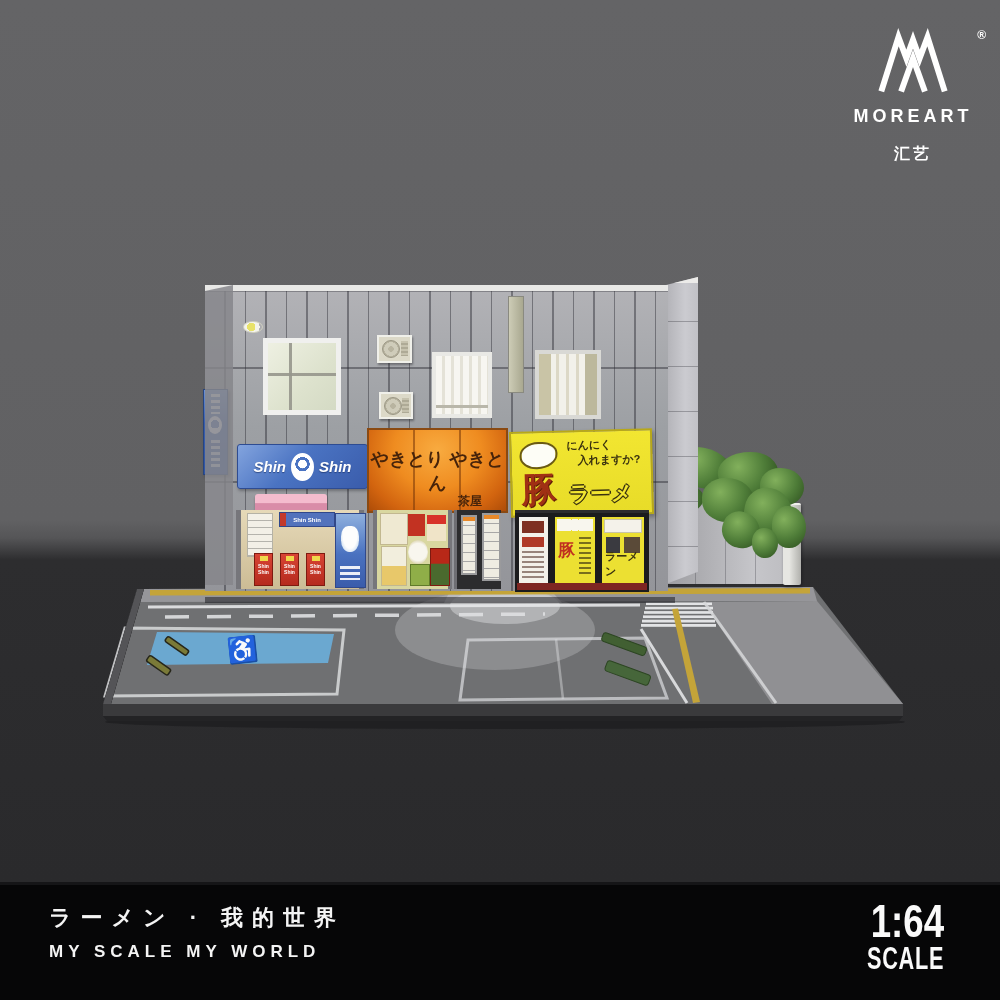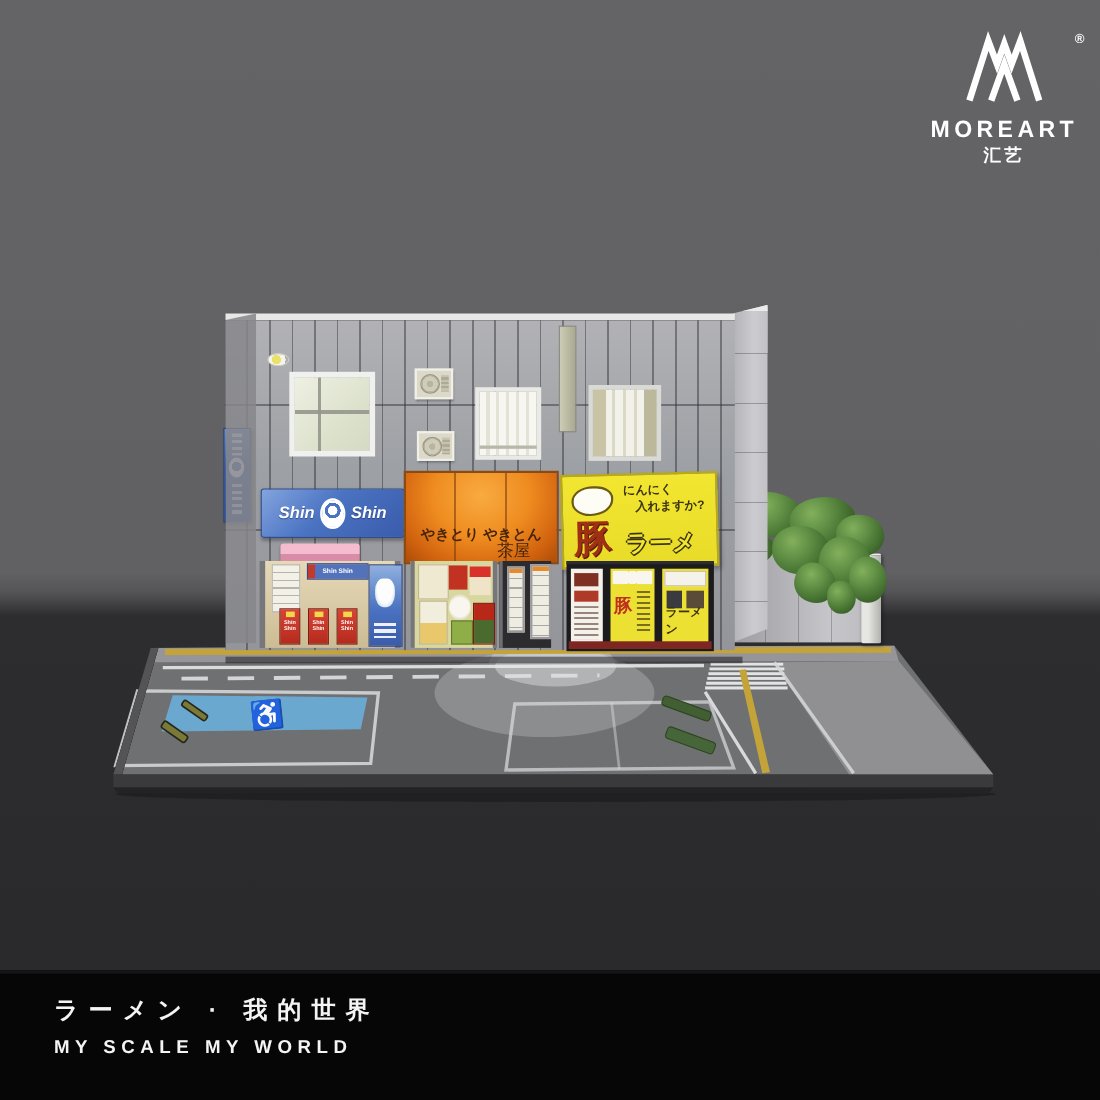--- a/index.html
+++ b/index.html
@@ -6,22 +6,22 @@
   body{width:1000px;height:1000px;position:relative;overflow:hidden;background:#060607;
        font-family:"Liberation Sans", sans-serif;}
   
   .stage{position:absolute;left:0;top:0;width:1000px;height:882px;
          background:linear-gradient(180deg,#646466 0%,#616163 59%,#55555            7 61%,#2d2d2f 63.5%,#2a2a2c 100%);
          background:linear-gradient(180deg,#646466 0%,#616163 59%,#555557 61%,#2d2d2f 63.5%,#2a2a2c 100%);}
   
   .logo{position:absolute;left:830:;top:22px;left:830px;width:166px;text-align:center;color:#fff;}
   .logo .reg{position:absolute;right:10px;top:6px;font-size:12px;font-weight:bold;}
   .logo svg{display:block;margin:0 auto;}
-  .logo .name{font-size:21px;font-weight:bold;letter-spacing:4px;margin-top:6px;transform:scaleY(1.02);}
-  .logo .name-cn{font-size:16px;font-weight:bold;letter-spacing:3px;margin-top:1px;}
+  .logo .name{font-size:18px;font-weight:bold;letter-spacing:4px;margin-top:6px;transform:scaleY(1.02);}
+  .logo .name-cn{font-size:16px;font-weight:bold;letter-spacing:3px;margin-top:17px;}
   
   .code-row{position:absolute;left:46px;top:824px;display:flex;align-items:center;gap:13px;}
   .code-marker{width:0;height:0;border-left:15px solid #e52018;border-top:14px solid transparent;border-bottom:14px solid transparent;}
   .code-text{color:#fcfcfc;font-size:48px;font-weight:bold;transform:scaleX(.88);transform-origin:left center;letter-spacing:1px;}
   
   .footer{position:absolute;left:0;top:882px;width:1000px;height:118px;background:#060607;border-top:3px solid #151517;}
   .slogans{position:absolute;left:49px;top:18px;color:#f4f4f4;}
   .slogan-cn{font-size:22px;font-weight:bold;letter-spacing:9px;white-space:nowrap;}
   .slogan-en{font-size:17px;font-weight:bold;letter-spacing:5px;margin-top:9px;white-space:nowrap;}
   .scale{position:absolute;right:56px;top:8px;text-align:right;color:#fafafa;}
@@ -84,22 +84,22 @@
   .shin-sign{position:absolute;left:32px;top:153px;width:129px;height:43px;border-radius:3px;border:1px solid #2e4c92;
         background:linear-gradient(135deg,#83a4de 0%,#4a73c2 45%,#3a5cab 100%);
         display:flex;align-items:center;justify-content:center;gap:5px;color:#fff;box-shadow:1px 2px 3px rgba(30,30,35,.35);}
   .shin-word{font-size:15px;font-weight:bold;font-style:italic;text-shadow:0 1px 1px rgba(20,40,90,.6);}
   .shin-logo{width:23px;height:28px;border-radius:50%;border:2px solid #fff;box-sizing:border-box;
         background:radial-gradient(circle at 50% 38%, #fff 0 24%, #4a73c2 25% 40%, #fff 41%);}
   .orange-sign{position:absolute;left:162px;top:137px;width:141px;height:85px;border:2px solid #8a4a12;box-sizing:border-box;
         background:
           linear-gradient(90deg, rgba(0,0,0,0) 0 44px, rgba(120,55,8,.55) 44px 46px, rgba(0,0,0,0) 46px 90px, rgba(120,55,8,.55) 90px 92px, rgba(0,0,0,0) 92px),
           radial-gradient(ellipse at 50% 25%, #f8ab40 0%, #ef8c20 45%, #d2640f 78%, #ad4c08 100%);}
-  .orange-line1{position:absolute;left:0;bottom:16px;width:100%;text-align:center;font-size:13px;font-weight:bold;color:#46230a;}
-  .orange-line2{position:absolute;right:24px;bottom:1px;font-size:15px;font-weight:normal;color:#46230a;}
+  .orange-line1{position:absolute;left:0;bottom:16px;width:100%;text-align:center;font-size:18px;font-weight:bold;color:#46230a;}
+  .orange-line2{position:absolute;right:24px;bottom:1px;font-size:12px;font-weight:bold;color:#46230a;}
   .yellow-sign{position:absolute;left:305px;top:139px;width:143px;height:86px;border:2px solid #b8a818;box-sizing:border-box;
         transform:rotate(-1.5deg);background:linear-gradient(180deg,#f2e631,#e8dc28);box-shadow:2px 3px 4px rgba(30,30,35,.35);}
   .garlic{position:absolute;left:8px;top:9px;width:34px;height:23px;border:2px solid #6a5a14;border-radius:55% 45% 60% 50%;
         background:radial-gradient(ellipse at 50% 60%, #fdfdf6 0 70%, #e8e4c8 100%);}
   .yellow-q1{position:absolute;left:55px;top:6px;font-size:11px;font-weight:bold;color:#3a3210;}
   .yellow-q2{position:absolute;left:66px;top:21px;font-size:11px;font-weight:bold;color:#3a3210;}
   .yellow-buta{position:absolute;left:9px;top:34px;font-size:35px;font-weight:900;color:#a03014;text-shadow:1px 1px 0 #5f1c08;}
   .yellow-ramen{position:absolute;left:56px;top:48px;font-size:21px;font-weight:900;color:#f2e631;
         text-shadow:-1.5px 0 #3a3210,1.5px 0 #3a3210,0 -1.5px #3a3210,0 1.5px #3a3210;}
   .awning{position:absolute;left:50px;top:203px;width:72px;height:17px;border-radius:3px 3px 0 0;
@@ -346,13 +346,17 @@
     </div>
   </div>
 
 </div>
 
 <div class="footer">
   <div class="slogans">
     <div class="slogan-cn">ラーメン · 我的世界</div>
     <div class="slogan-en">MY SCALE MY WORLD</div>
   </div>
+  <div class="scale">
+    <div class="scale-value">1:64</div>
+    <div class="scale-label">SCALE</div>
+  </div>
 </div>
 
 </body></html>

